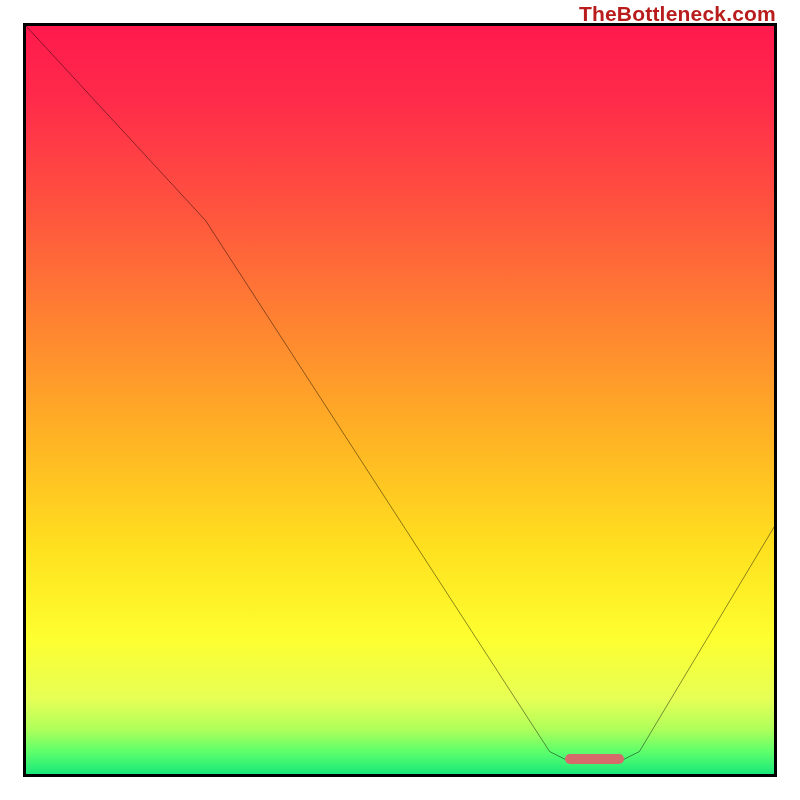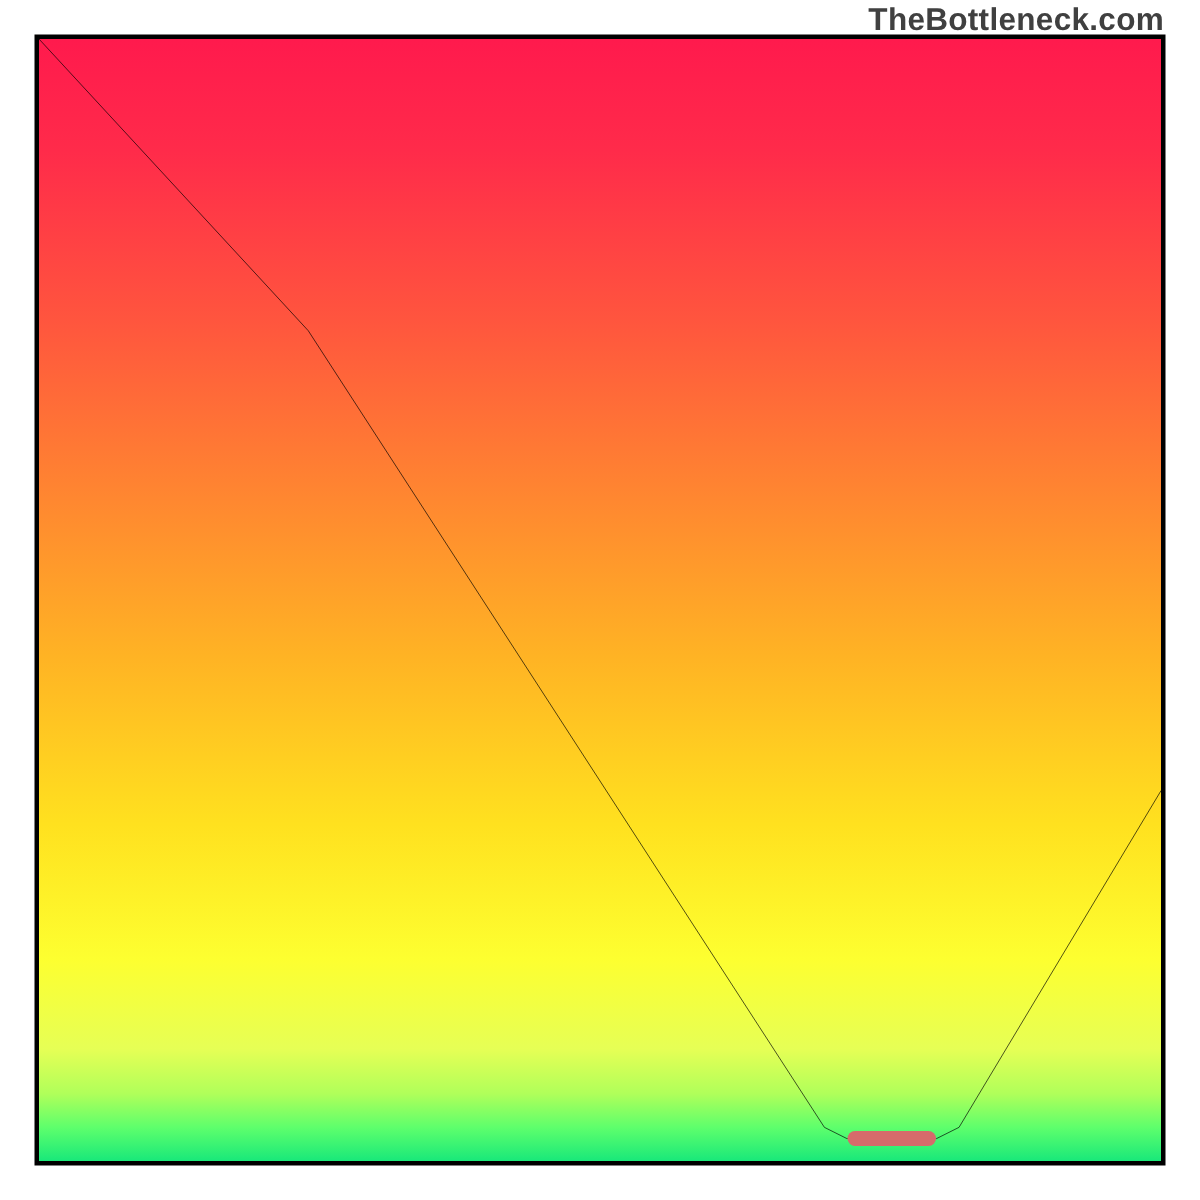--- a/index.html
+++ b/index.html
@@ -37,21 +37,21 @@
     inset: 0;
     width: 100%;
     height: 100%;
   }
   .watermark {
     position: absolute;
     top: 2px;
     right: 24px;
     font-size: 21px;
     font-weight: bold;
-    color: #404040;
+    color: #b91c1c;
     letter-spacing: 0.2px;
   }
   .flat-marker {
     position: absolute;
     height: 10px;
     border-radius: 5px;
   }
 </style>
 </head>
 <body>

